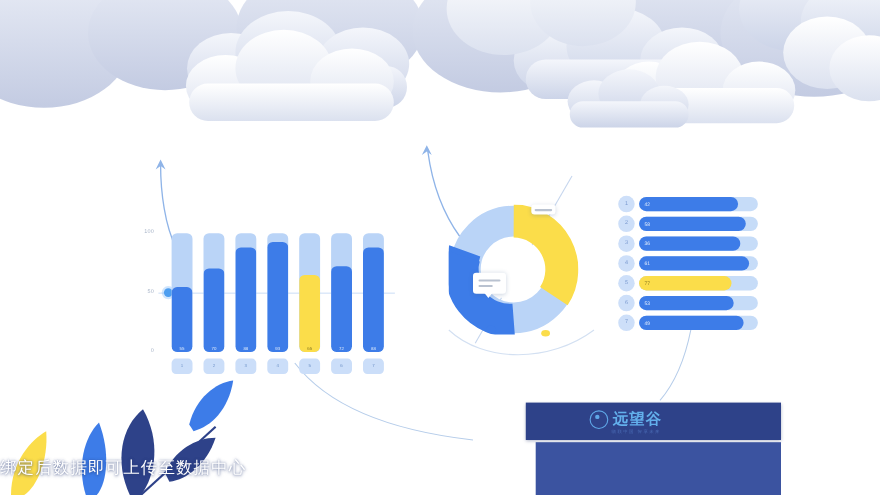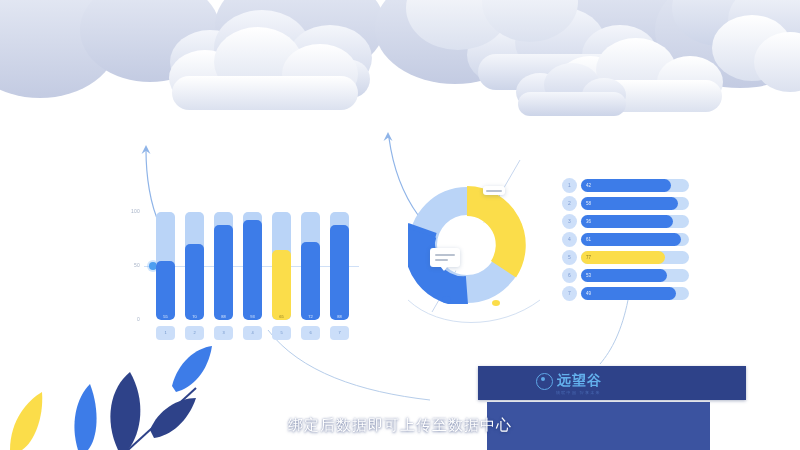--- a/index.html
+++ b/index.html
@@ -185,21 +185,20 @@
 
   
   .panel-banner {
     position: absolute;
     left: 478px;
     top: 366px;
     width: 232px;
     height: 34px;
     background: #2e4289;
     box-shadow: 0 1px 3px rgba(30,45,100,.35);
-    padding-left: 36px;
   }
   .panel-body {
     position: absolute;
     left: 487px;
     top: 402px;
     width: 223px;
     height: 48px;
     background: #3b53a0;
   }
   .logo {
@@ -239,21 +238,20 @@
     color: #4a6bb5;
     letter-spacing: 1.3px;
   }
 
   
   .subtitle {
     position: absolute;
     left: 0;
     top: 416px;
     width: 800px;
-    text-align: center;
     font-size: 15px;
     color: #ffffff;
     text-shadow: 0 1px 3px rgba(40,60,120,.55), 0 0 2px rgba(40,60,120,.5);
     letter-spacing: 1px;
   }
 
   
   .decor {
     position: absolute;
     left: 0; top: 0;

